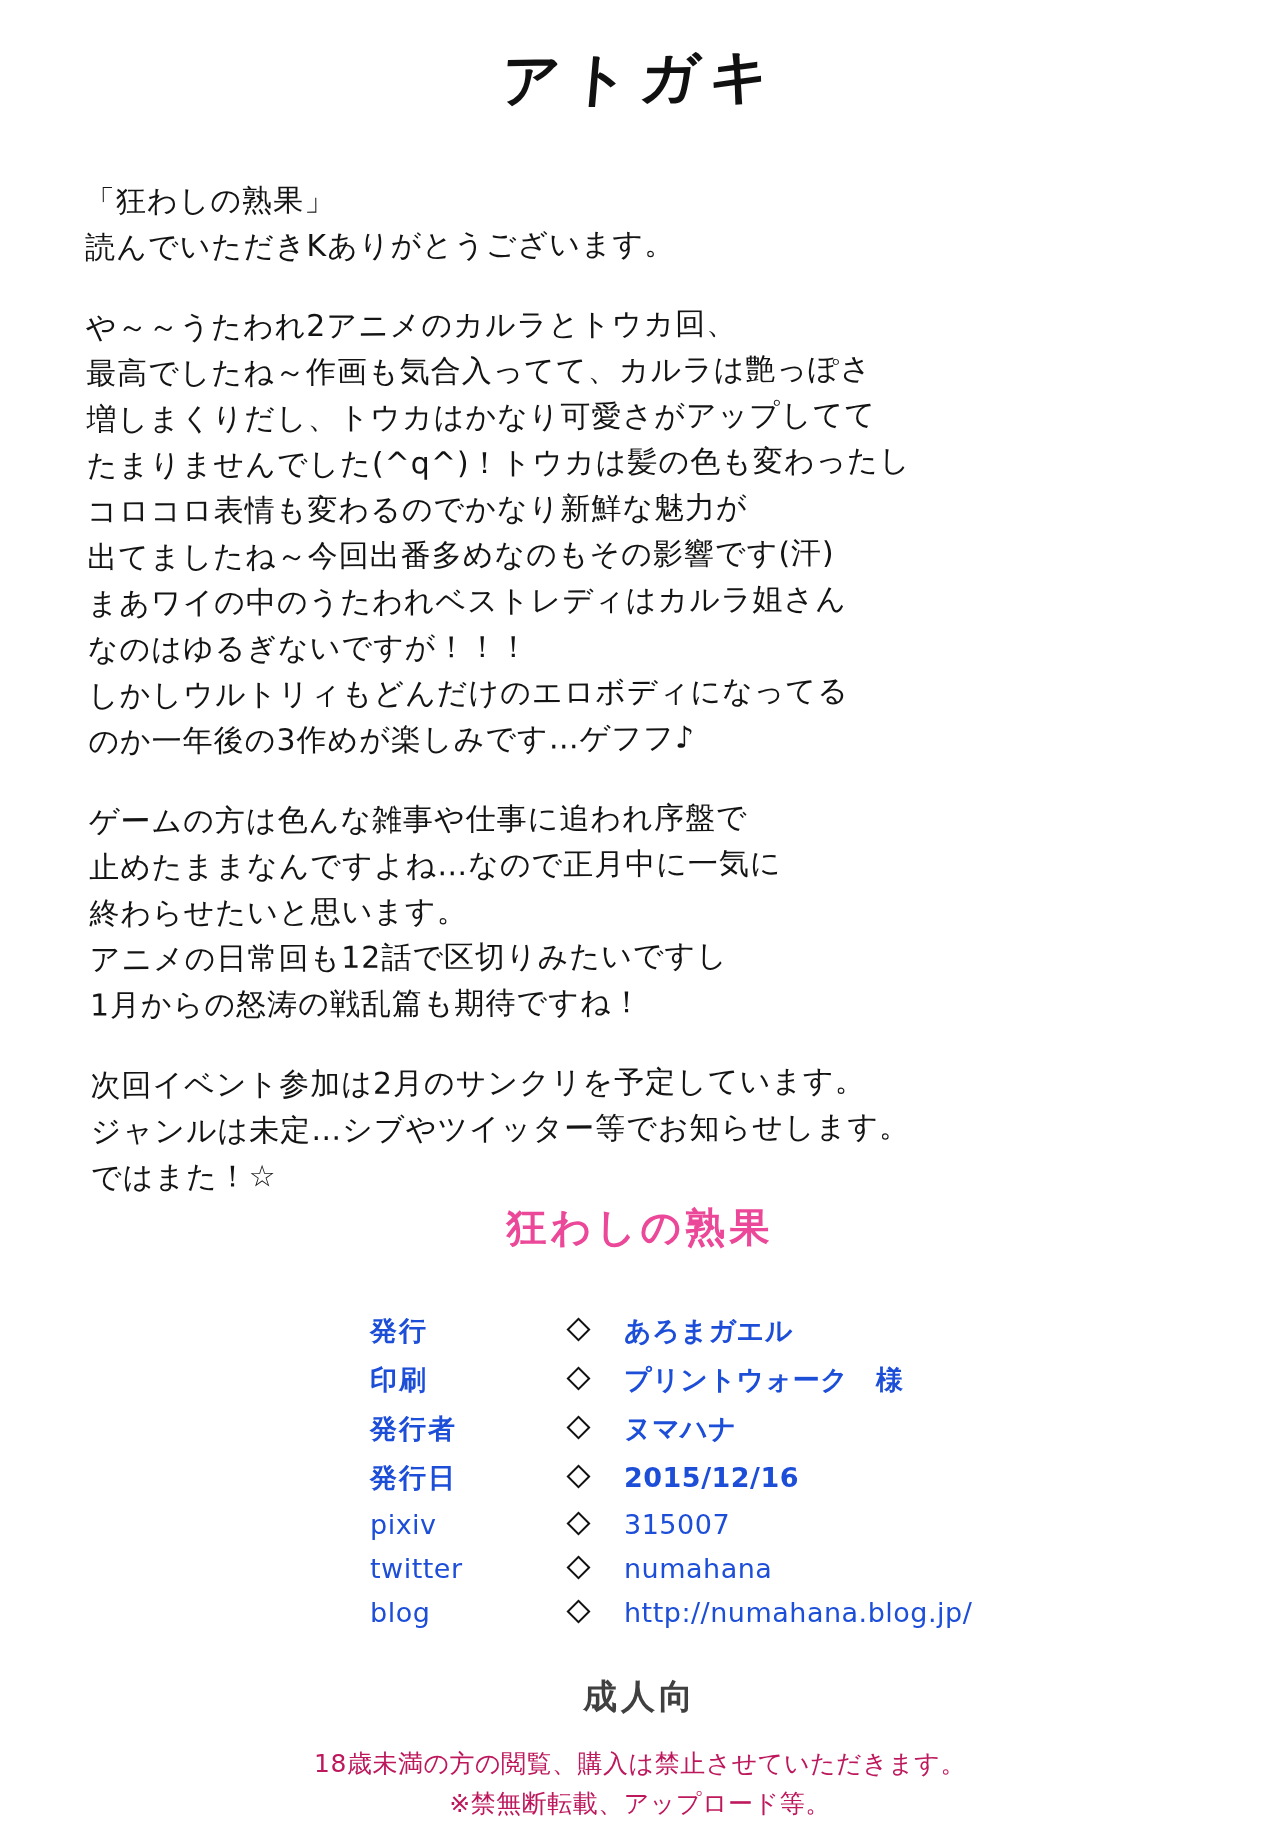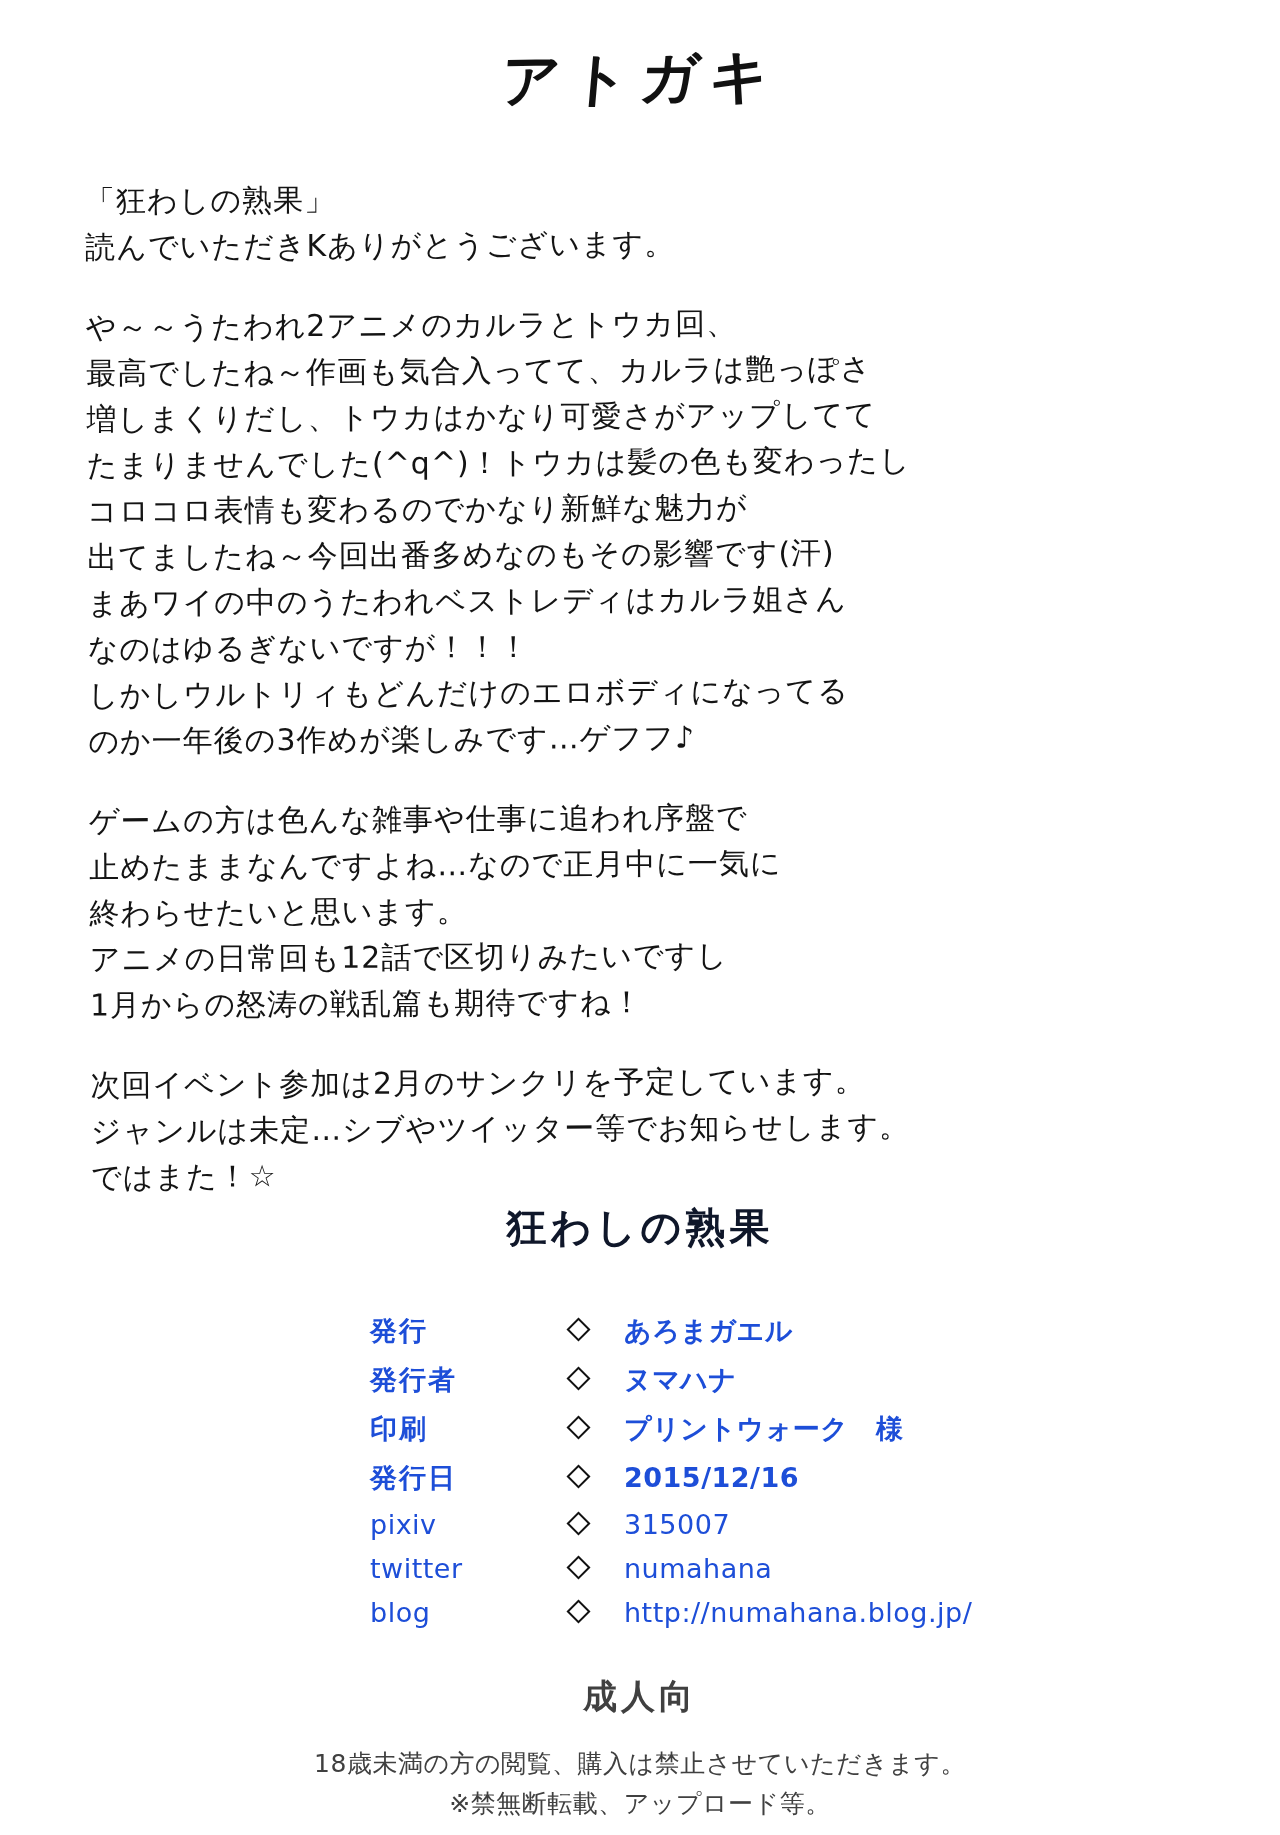--- a/index.html
+++ b/index.html
@@ -63,21 +63,21 @@
     left: 0;
     top: 1200px;
     width: 100%;
   }
   .colophon-title {
     text-align: center;
     font-family: "DejaVu Sans", sans-serif;
     font-weight: bold;
     font-size: 40px;
     letter-spacing: 4px;
-    color: #0f172a;
+    color: #ec4899;
     margin-bottom: 58px;
   }
   .credits {
     width: 620px;
     margin: 0 auto;
     padding-left: 40px;
     box-sizing: border-box;
   }
   .credit-row {
     display: flex;
@@ -127,21 +127,21 @@
     font-size: 34px;
     font-weight: bold;
     letter-spacing: 4px;
     color: #404040;
   }
   .notice {
     margin-top: 24px;
     text-align: center;
     font-size: 25px;
     line-height: 40px;
-    color: #404040;
+    color: #be185d;
   }
   .notice div {
     letter-spacing: 0.5px;
   }
 </style>
 </head>
 <body>
 
 <div class="page">
 
@@ -178,32 +178,32 @@
 
       <div class="credit-row">
         <span class="credit-label">発行</span>
         <span class="credit-value">
           <span class="diamond"></span>
           <span class="val">あろまガエル</span>
         </span>
       </div>
 
       <div class="credit-row">
+        <span class="credit-label">印刷</span>
+        <span class="credit-value">
+          <span class="diamond"></span>
+          <span class="val">プリントウォーク　様</span>
+        </span>
+      </div>
+
+      <div class="credit-row">
         <span class="credit-label">発行者</span>
         <span class="credit-value">
           <span class="diamond"></span>
           <span class="val">ヌマハナ</span>
-        </span>
-      </div>
-
-      <div class="credit-row">
-        <span class="credit-label">印刷</span>
-        <span class="credit-value">
-          <span class="diamond"></span>
-          <span class="val">プリントウォーク　様</span>
         </span>
       </div>
 
       <div class="credit-row">
         <span class="credit-label">発行日</span>
         <span class="credit-value">
           <span class="diamond"></span>
           <span class="val">2015/12/16</span>
         </span>
       </div>

